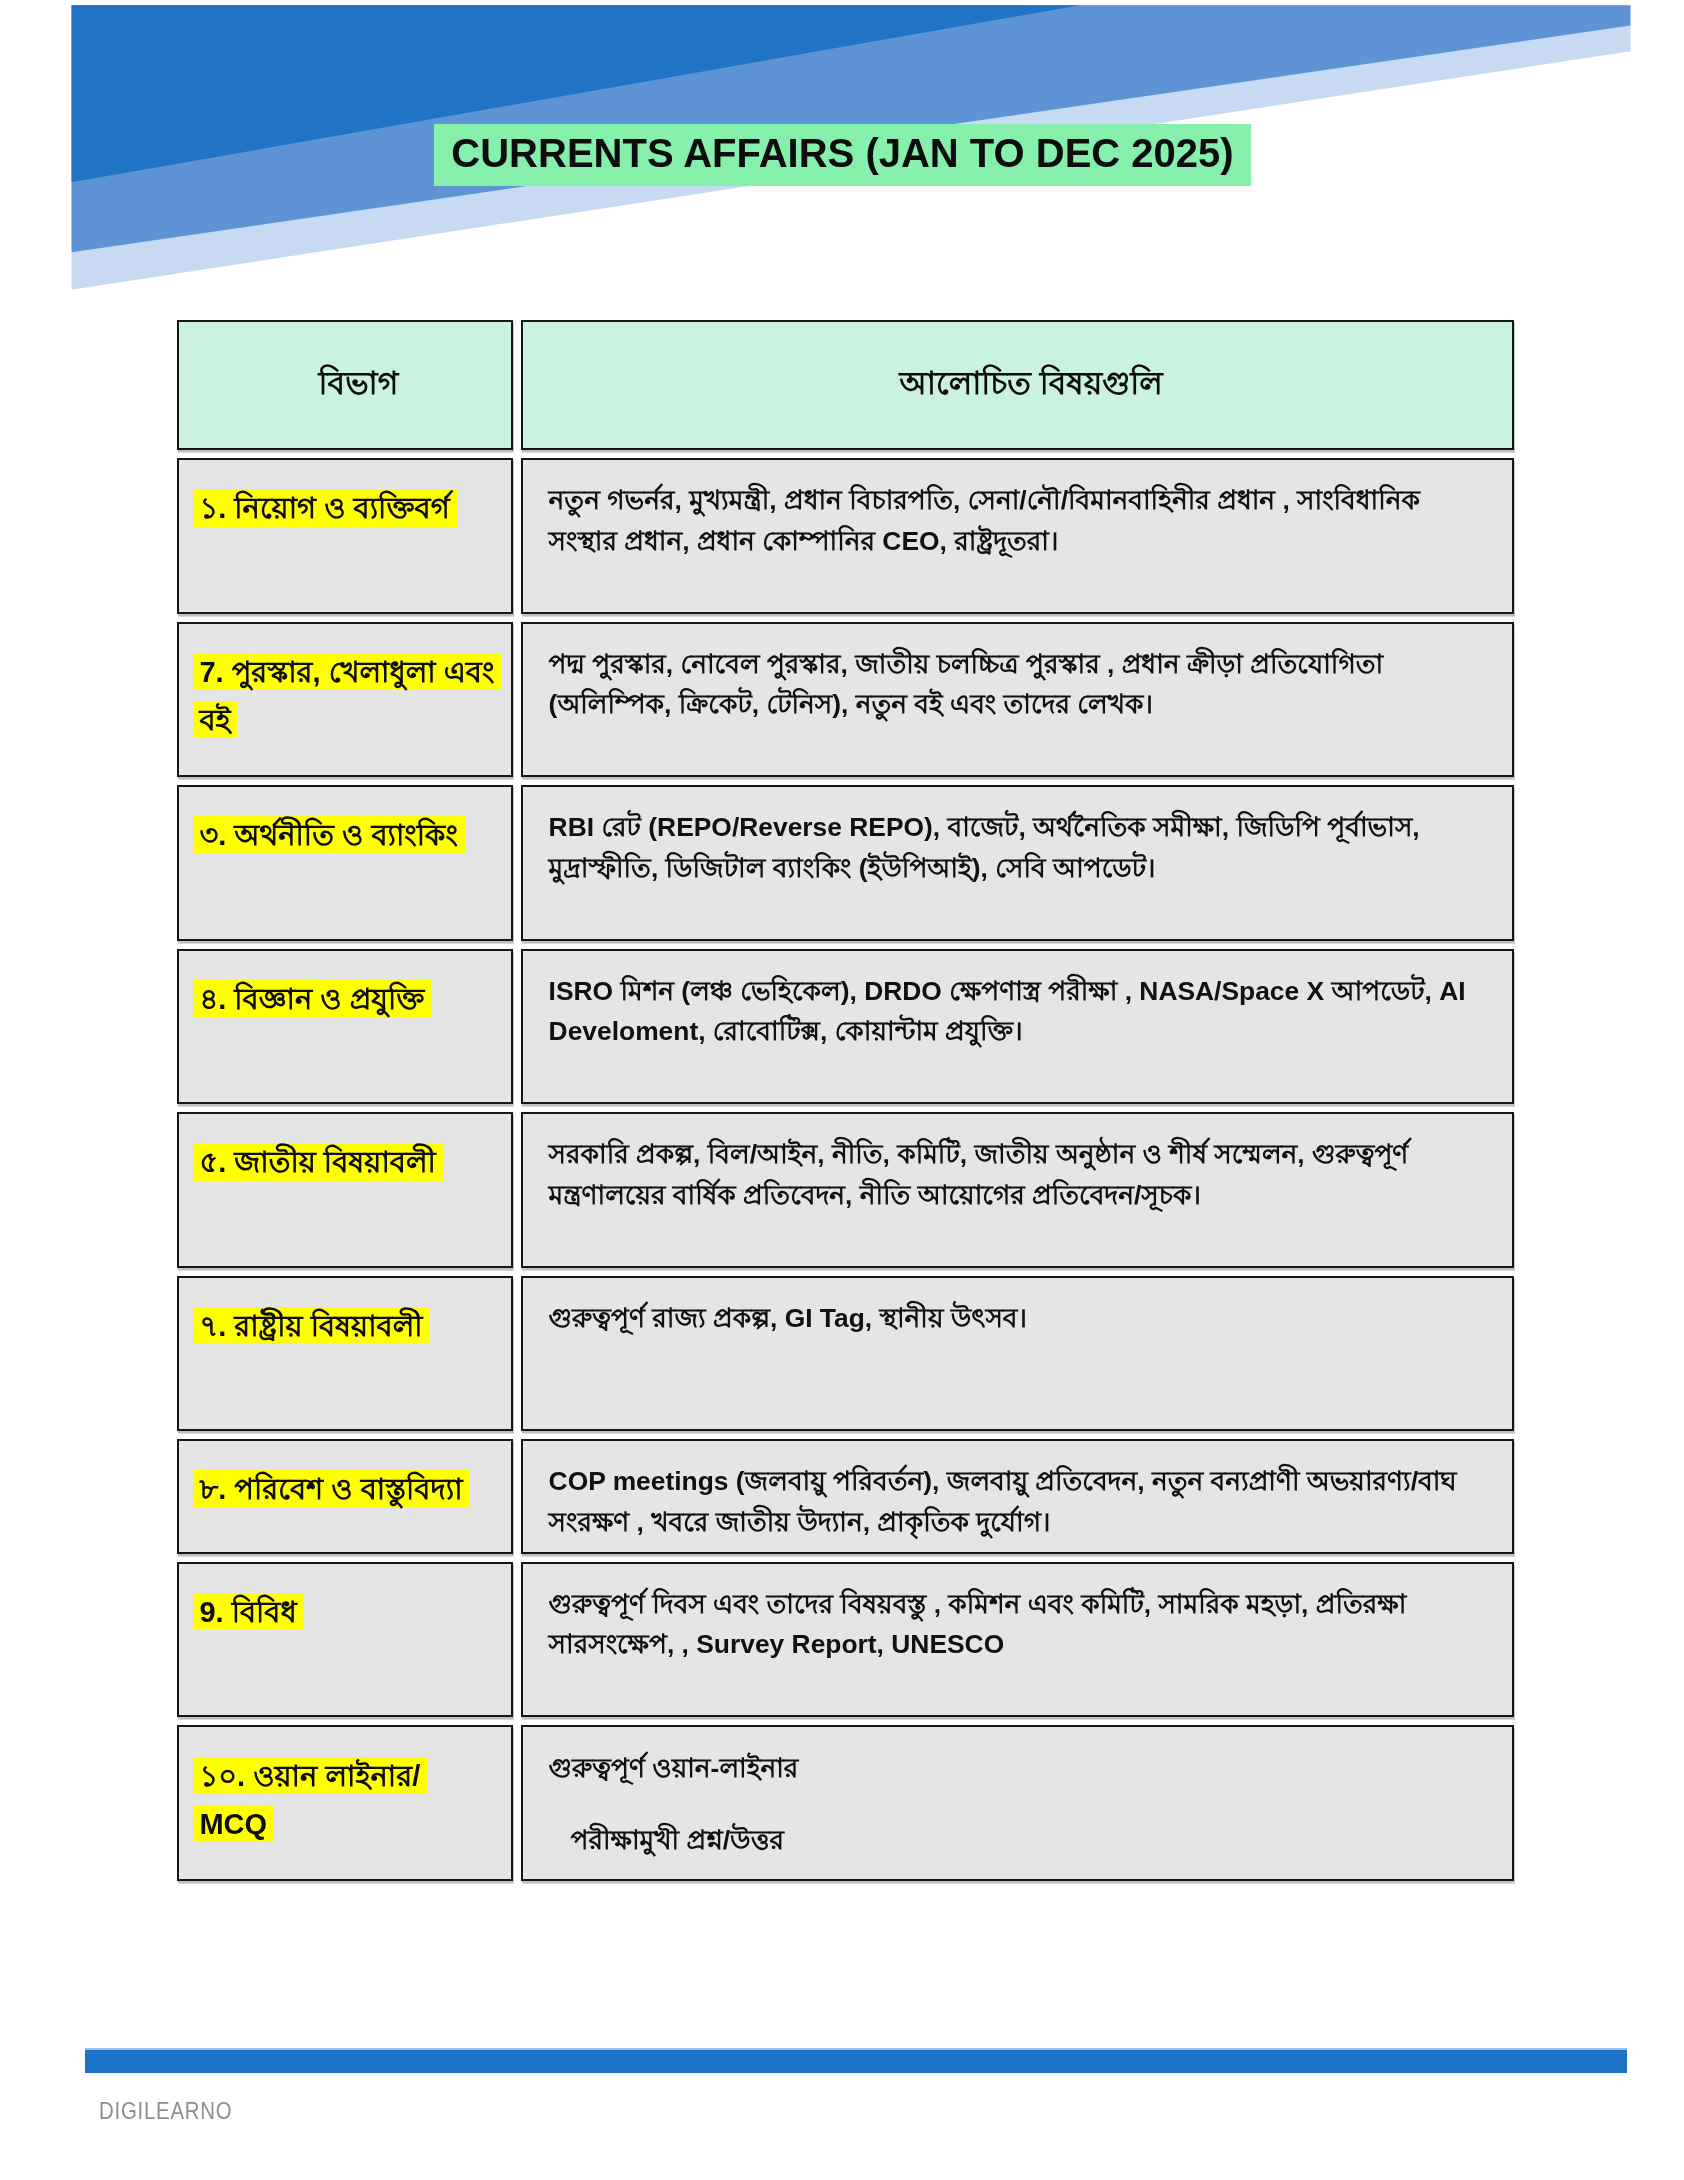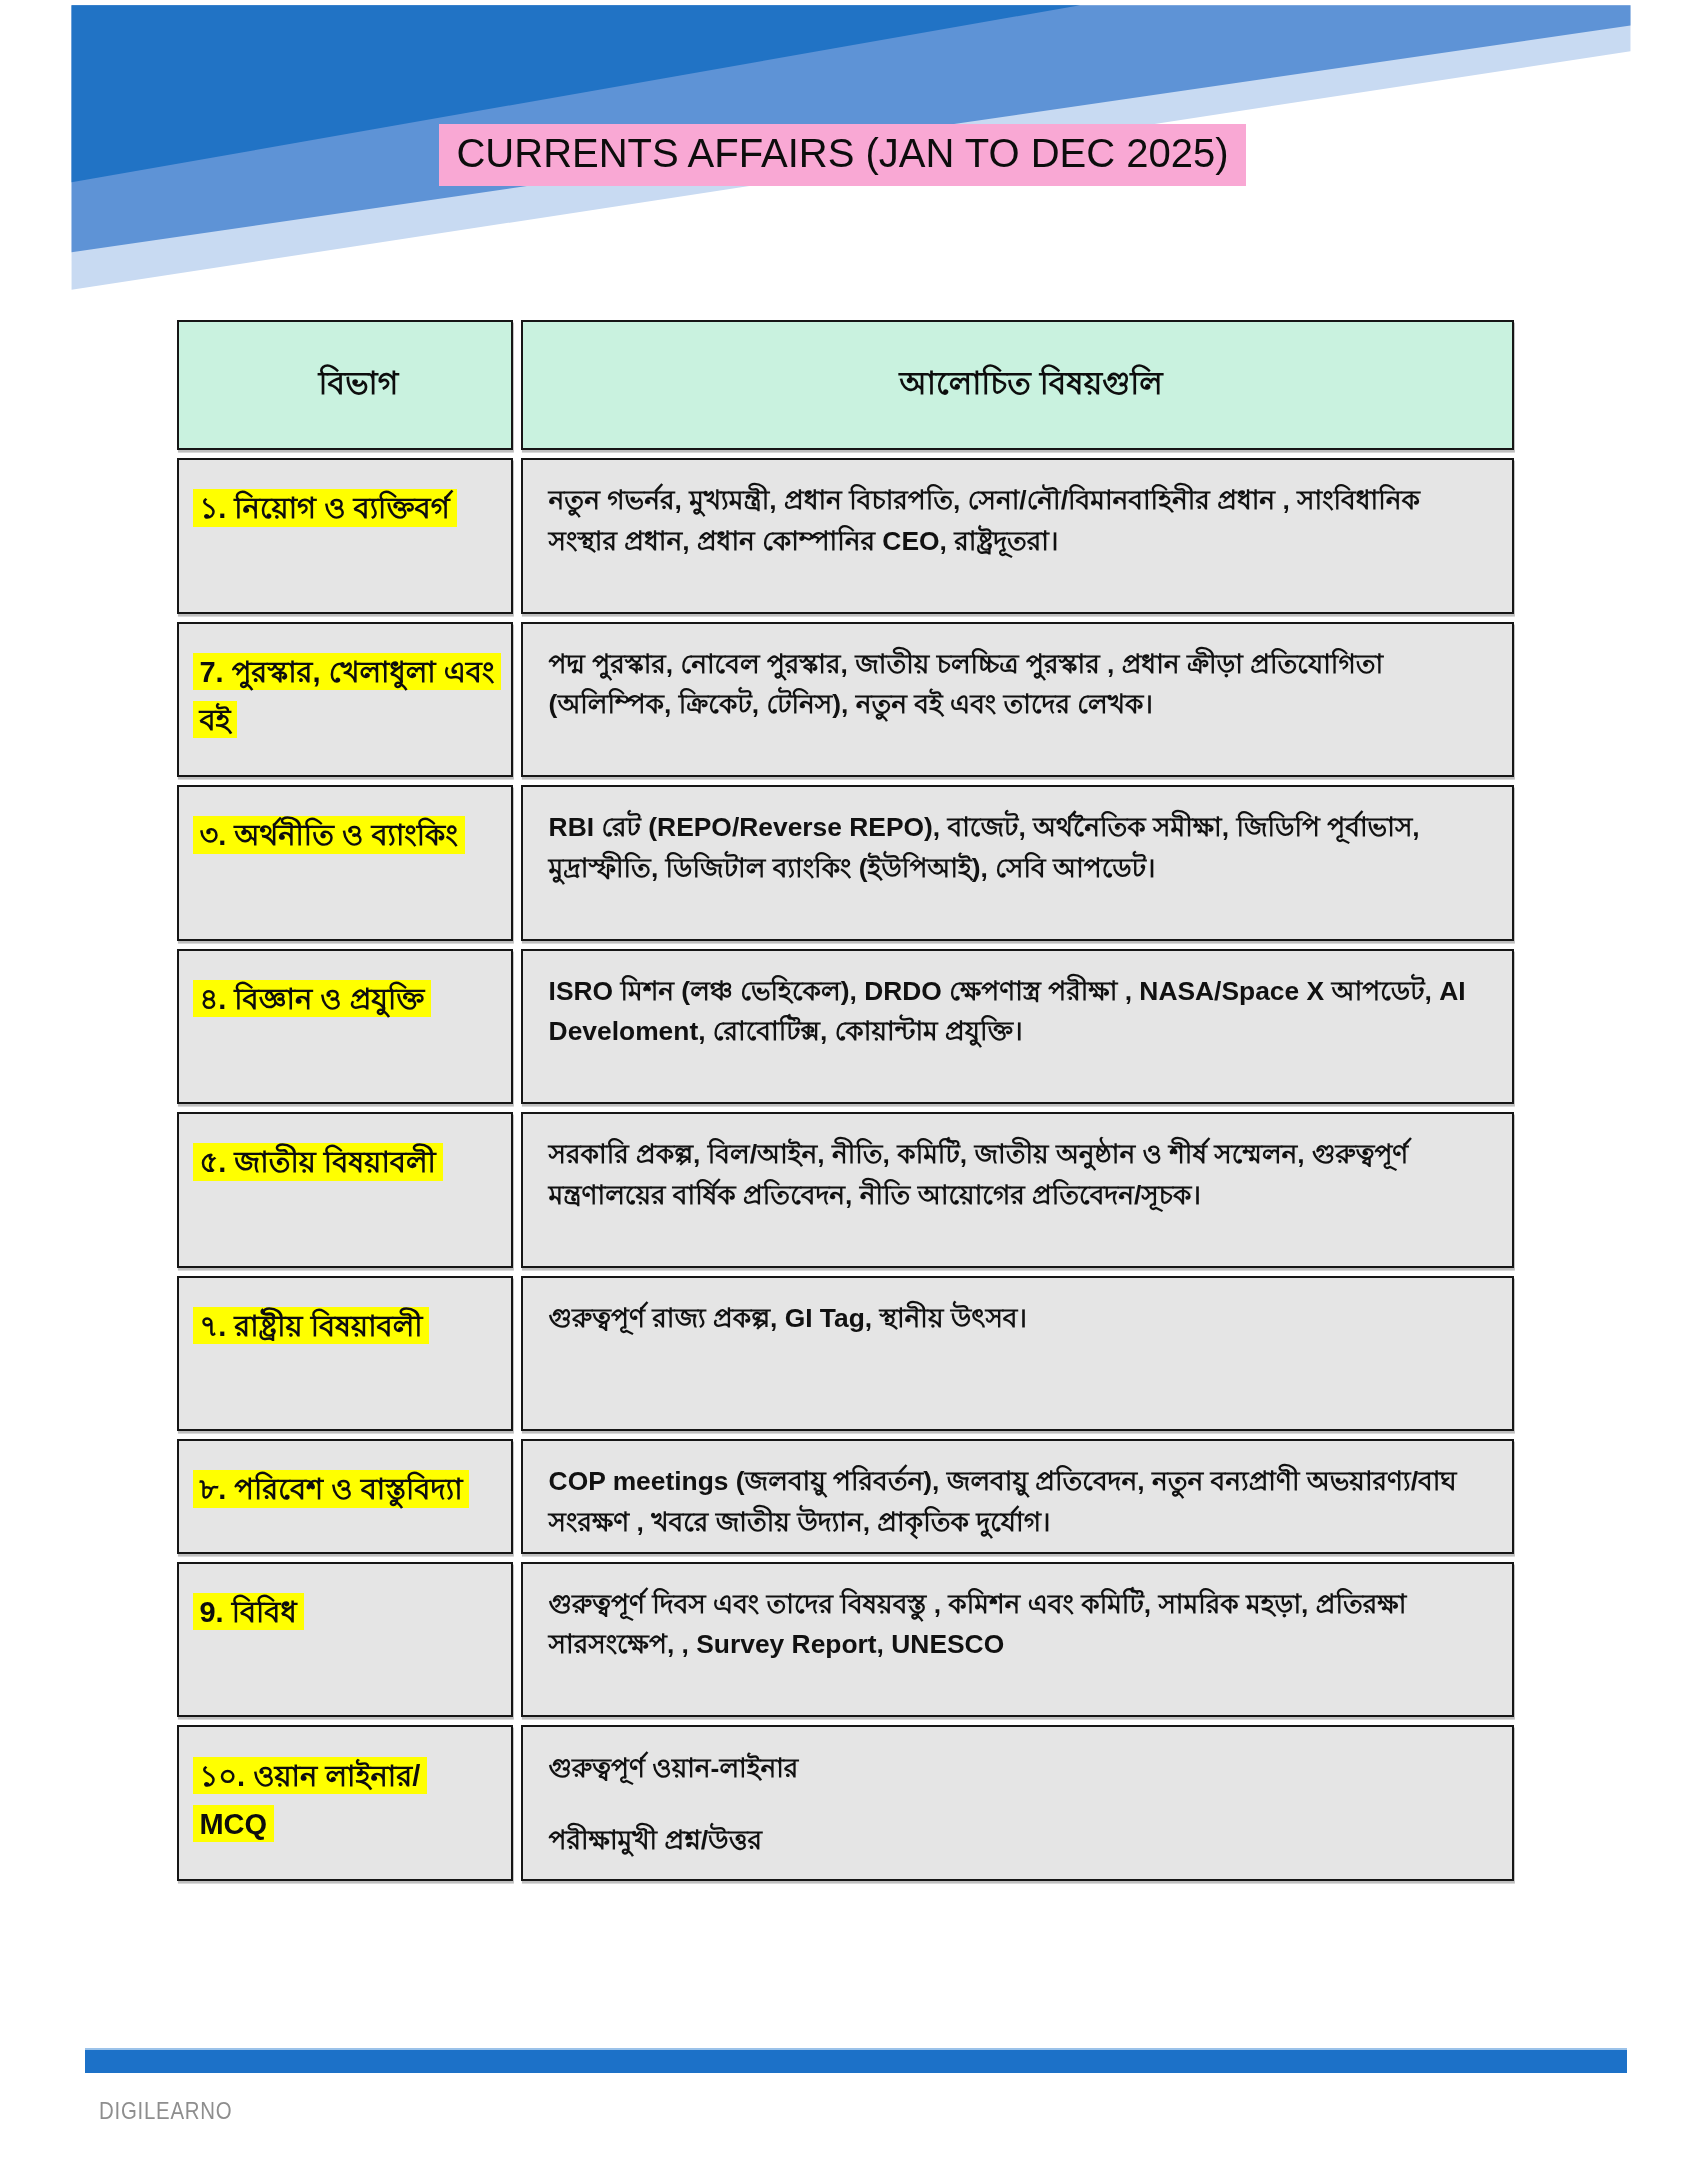--- a/index.html
+++ b/index.html
@@ -12,22 +12,22 @@
 
   
   .swoosh{position:absolute;top:0;left:0;display:block;}
   .sw-light{fill:#c8daf2;}
   .sw-mid{fill:#5e93d6;}
   .sw-dark{fill:#2173c5;}
 
   
   .title-wrap{position:absolute;top:124px;left:0;width:100%;text-align:center;}
   .title-hl{
-    display:inline-block;background:#f9a8d4;color:#0d0d0d;
-    font-size:40px;font-weight:400;padding:6.8px 17px 10.2px 17px;letter-spacing:0;
+    display:inline-block;background:#86efac;color:#0d0d0d;
+    font-size:40px;font-weight:700;padding:6.8px 17px 10.2px 17px;letter-spacing:0;
   }
 
   
   .table-wrap{position:absolute;top:312px;left:169px;width:1353px;}
   table.topics-table{border-collapse:separate;border-spacing:8.5px;width:100%;table-layout:fixed;}
   th,td{
     border:2.6px solid #161616;background:#e5e5e5;
     box-shadow:0.9px 2.6px 0 rgba(0,0,0,0.25);
   }
   th{
@@ -39,21 +39,21 @@
   td.section-cell{padding:24px 10.2px 8.5px 13.6px;height:119px;}
   td.topics-cell{padding:20.4px 25.6px 10.2px 25.6px;font-size:26.4px;line-height:1.52;}
   tbody tr:nth-child(7) td{height:65px;}
   tbody tr:nth-child(10) td{height:145px;}
   .hl{
     background:#ffff00;color:#0d0d0d;font-size:29px;font-weight:700;line-height:1.66;
     padding:2.6px 6.8px;-webkit-box-decoration-break:clone;box-decoration-break:clone;
   }
   .seg{font-weight:700;}
   .seg.b{font-weight:700;}
-  .para + .para{margin-top:32px;}
+  .para + .para{margin-top:32px;margin-left:22px;}
 
   
   .footer-bar{
     position:absolute;left:85px;top:2048px;width:1542px;height:23px;
     background:#1c71c8;border-top:2.6px solid #9cc3ea;
   }
   .footer-brand{
     position:absolute;left:99px;top:2097px;font-size:24px;color:#8e8e8e;
     letter-spacing:0.9px;transform:scaleX(0.85);transform-origin:left center;
   }

